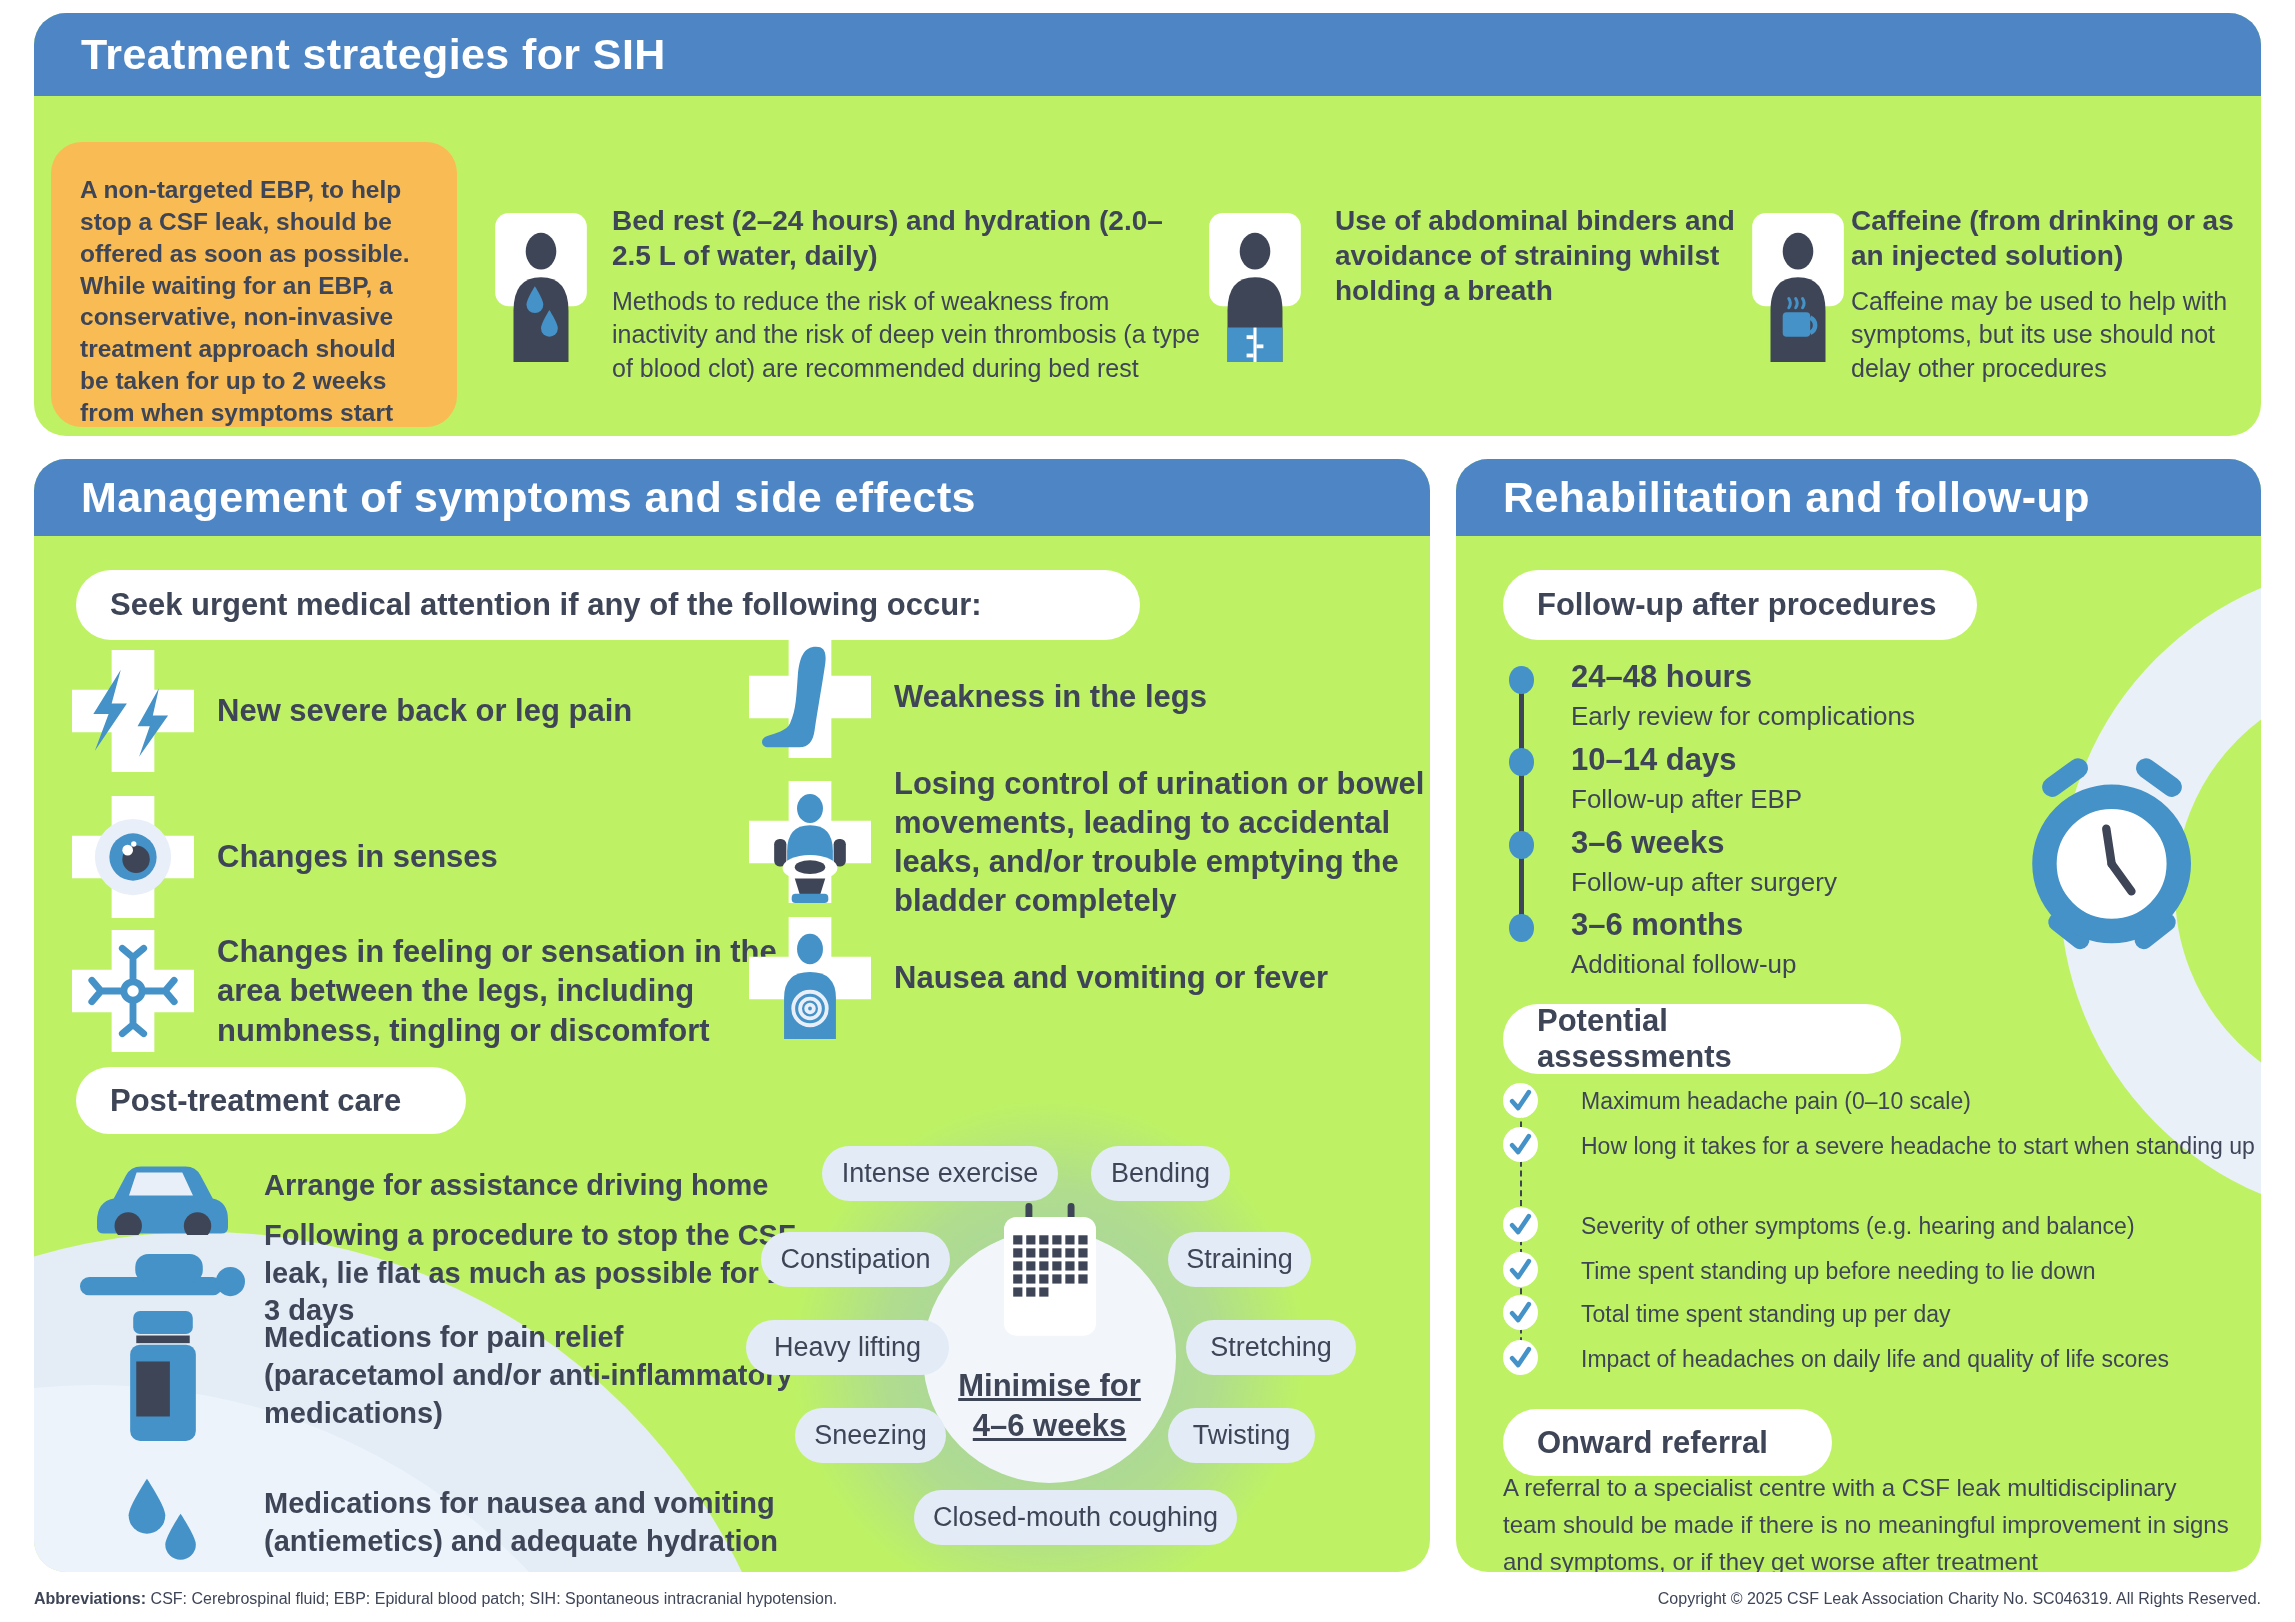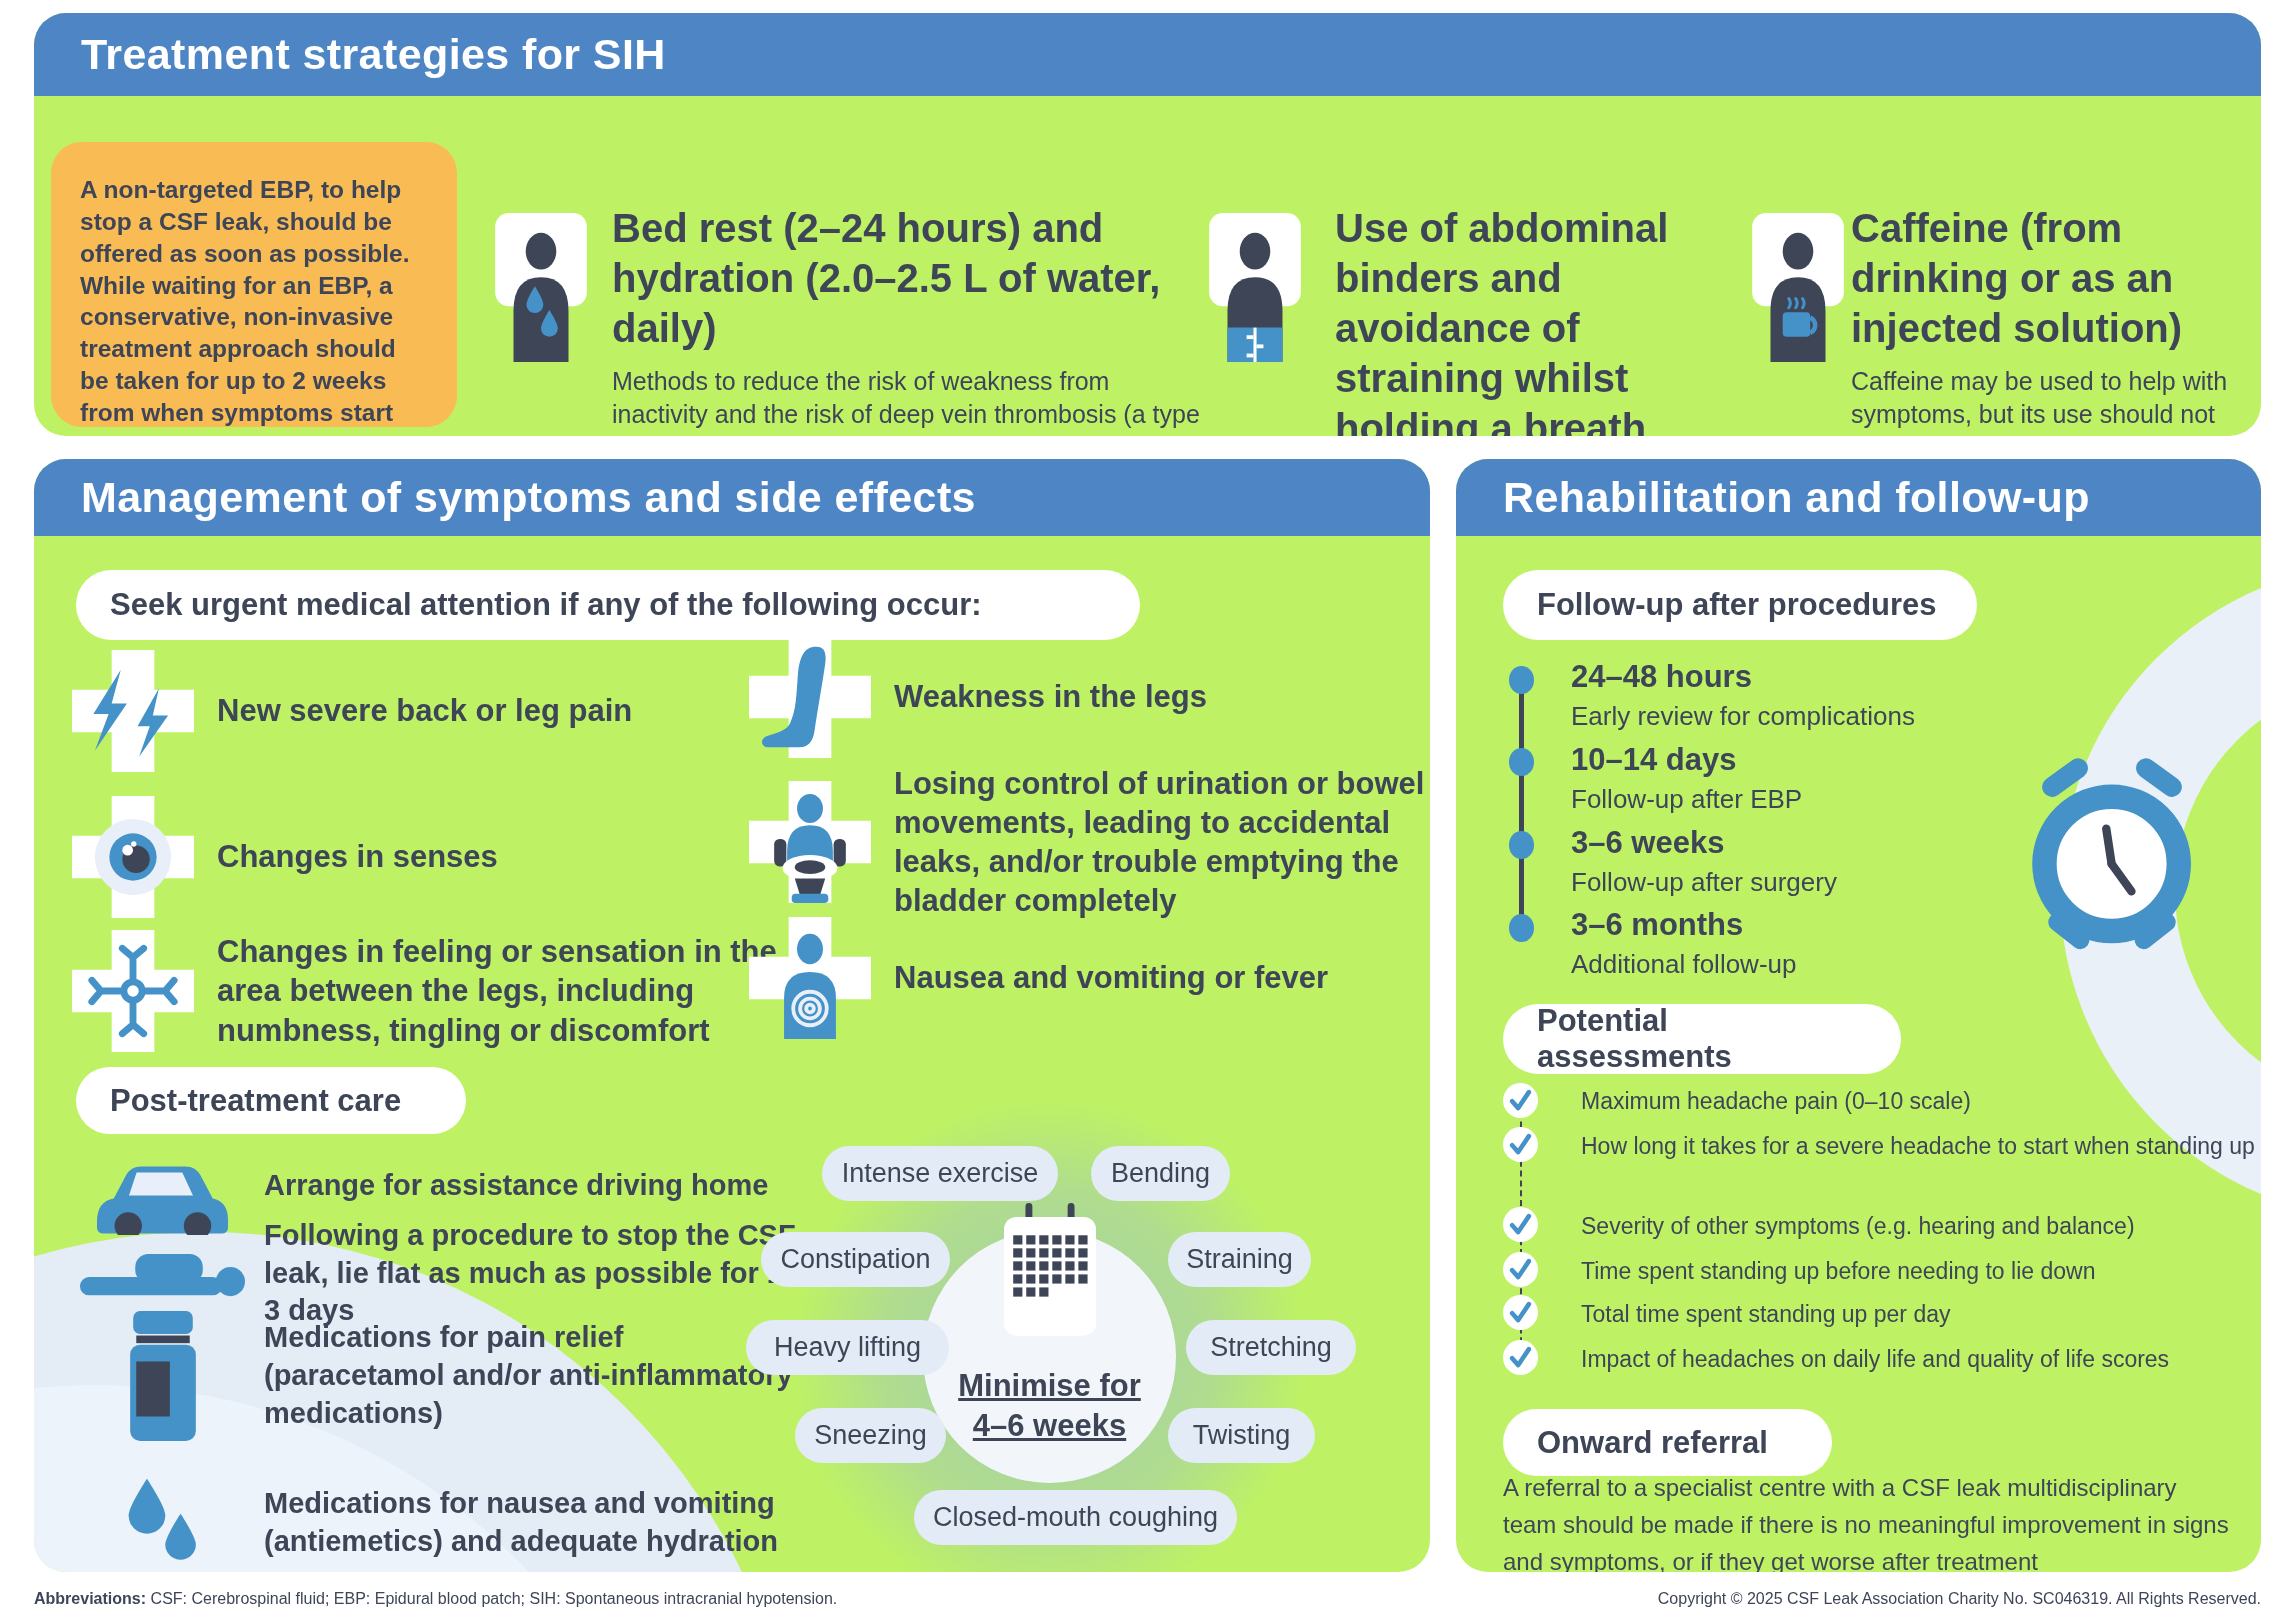--- a/index.html
+++ b/index.html
@@ -14,21 +14,21 @@
   .mgmt .band,.rehab .band{height:77px;}
 
   
   .callout{position:absolute;left:17px;top:129px;width:406px;height:285px;background:#f9bc55;border-radius:31px;
            box-sizing:border-box;padding:32px 27.5px 0 29px;z-index:2;}
   .callout p{margin:0;font-size:24.5px;line-height:1.3;font-weight:700;}
   .t-icon{position:absolute;top:200px;width:92px;height:149px;z-index:2;}
   .t-icon.i1{left:461px;} .t-icon.i2{left:1175px;} .t-icon.i3{left:1718px;}
   .t-text{position:absolute;top:190px;z-index:2;}
   .t-text.t1{left:578px;width:589px;} .t-text.t2{left:1301px;width:417px;} .t-text.t3{left:1817px;width:413px;}
-  .t-text h2{margin:0;font-size:40px;line-height:1.25;font-weight:700;}
+  .t-text h2{margin:0;font-size:28px;line-height:1.25;font-weight:700;}
   .t-text p{margin:12.2px 0 0 0;font-size:25px;line-height:1.33;}
 
   
   .pill{position:absolute;background:#ffffff;border-radius:37px;font-size:31px;font-weight:700;
         display:flex;align-items:center;box-sizing:border-box;padding:0 34px;z-index:2;height:70px;}
 
   
   .decor{position:absolute;border-radius:50%;z-index:0;}
   .mgmt .d1{left:-428px;top:773px;width:1194px;height:1194px;background:#e4ecf6;}
   .mgmt .d2{left:-536px;top:926px;width:1194px;height:1194px;background:#edf3fa;}

